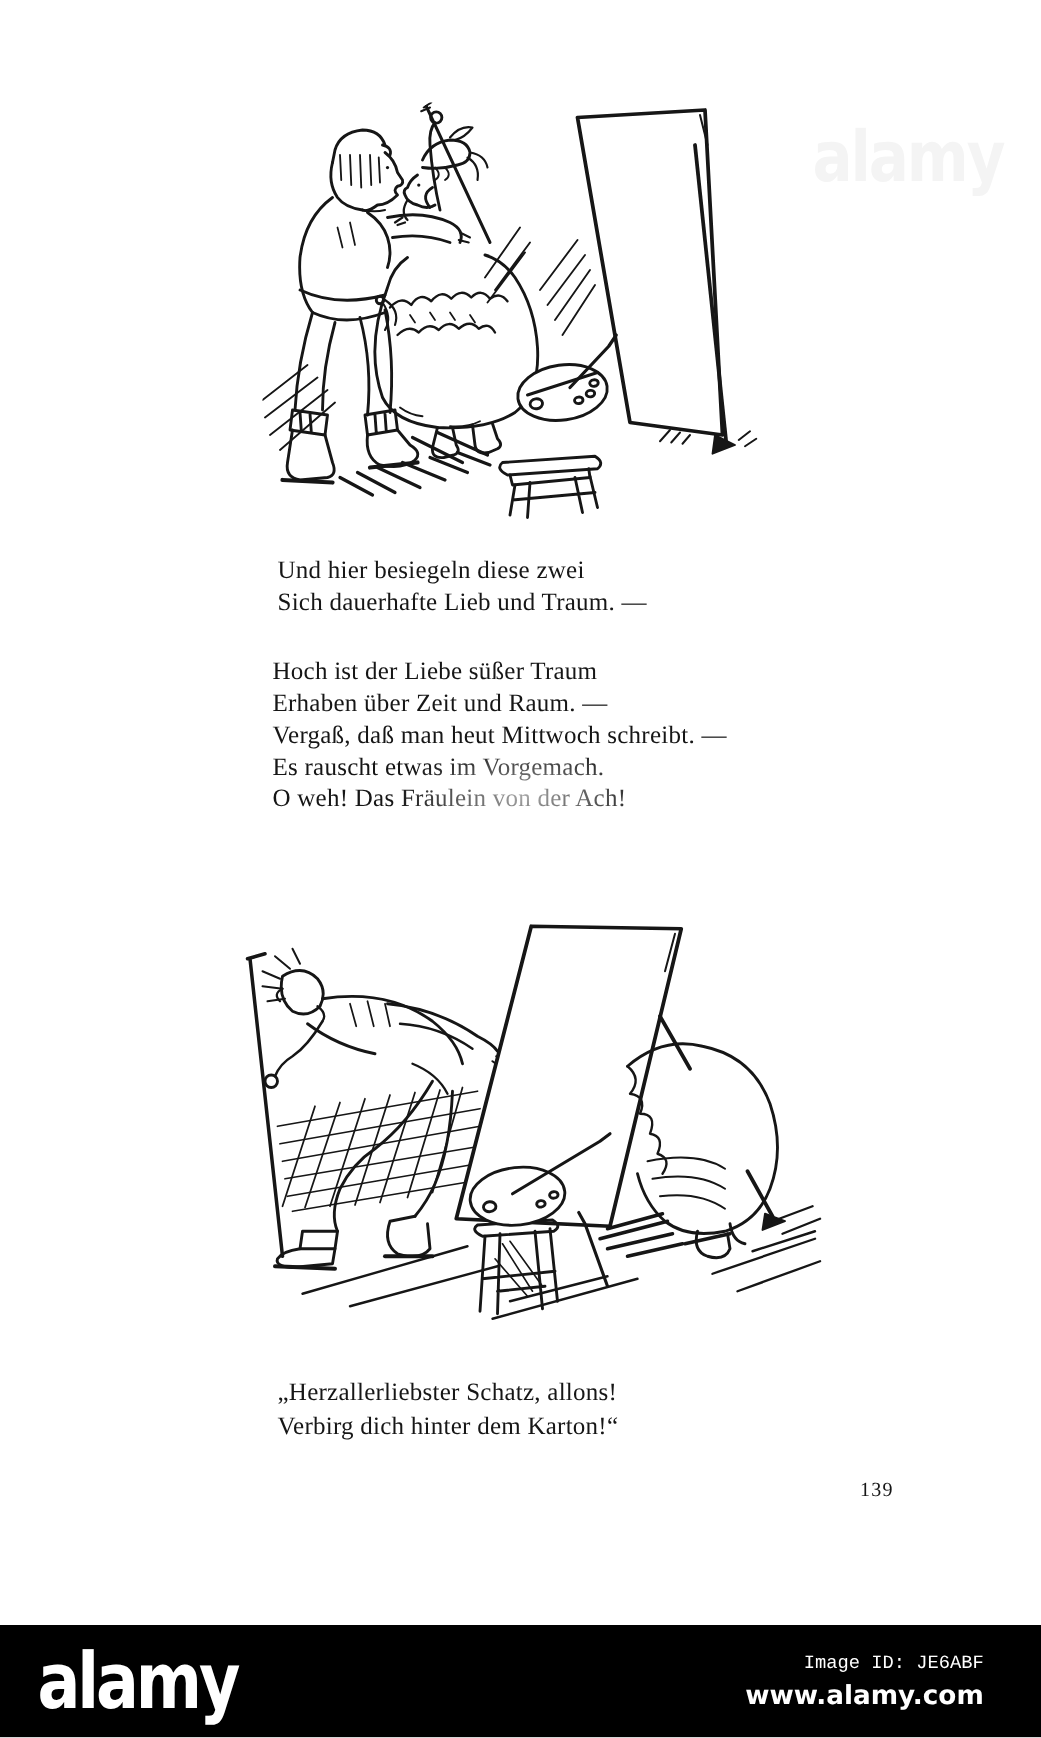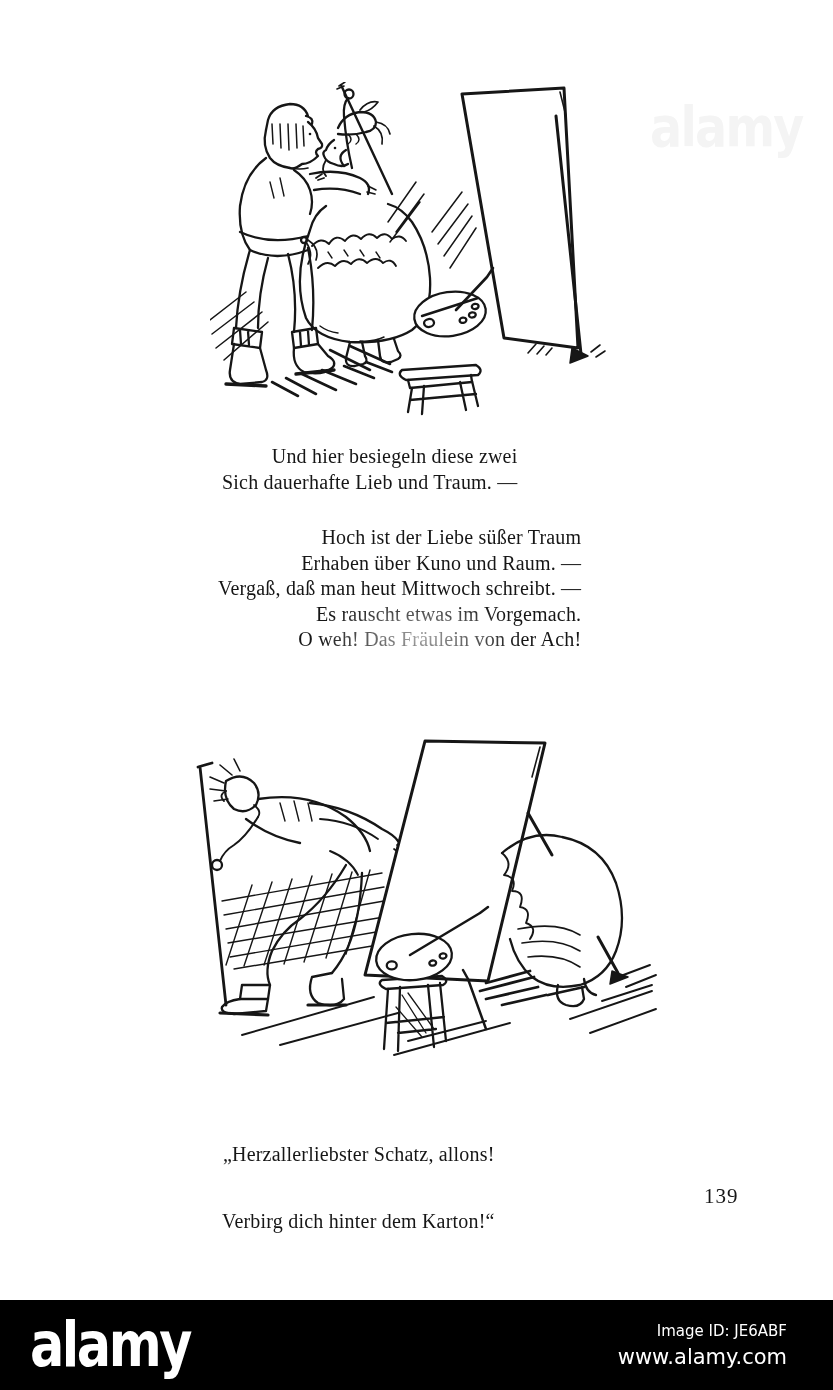--- a/index.html
+++ b/index.html
@@ -2,31 +2,30 @@
 <html><head>
 <meta charset="utf-8">
 <style>
   * { margin:0; padding:0; box-sizing:border-box; }
   html,body { background:#e9e9e9; }
   .page {
     position:relative; width:833px; height:1390px;
     background:#ffffff; overflow:hidden;
     font-family:"Liberation Serif","DejaVu Serif",serif;
     color:#161616;
-    text-align:right;
   }
   .stanza { position:absolute; }
   .stanza .line {
     font-size:20px; line-height:25.5px; white-space:pre;
     letter-spacing:0.2px;
   }
-  .stanza.caption .line { line-height:27px;margin-top:40px; }
+  .stanza.caption .line { line-height:27px; }
   .page-number {
-    position:absolute; left:704px; top:1184px;
-    font-size:21px; letter-spacing:1px;
+    position:absolute; left:688px; top:1184px;
+    font-size:16px; letter-spacing:1px;
   }
   .illus { position:absolute; }
   .illus path, .illus line, .illus polygon, .illus ellipse, .illus circle {
     vector-effect:none;
   }
   .ghost-logo {
     position:absolute; left:650px; top:94px;
     font-family:"DejaVu Sans",sans-serif; font-weight:bold;
     font-size:56px; color:#f4f4f4; letter-spacing:-2px;
     transform:scaleX(0.85); transform-origin:left top;
@@ -45,22 +44,22 @@
   }
   .footer-logo {
     margin-left:30px; color:#ffffff; font-weight:bold;
     font-size:62px; line-height:62px; letter-spacing:-3px;
     transform:scaleX(0.82); transform-origin:left center;
   }
   .footer-right {
     margin-right:46px; display:flex; flex-direction:column;
     align-items:flex-end; gap:5px; color:#ffffff;
   }
-  .footer-id { font-size:15px; font-weight:normal; }
-  .footer-url { font-size:21px; font-weight:normal; }
+  .footer-id { font-size:15px; font-weight:normal;font-family:Liberation Mono, monospace; }
+  .footer-url { font-size:21px; font-weight:bold; }
 </style>
 </head>
 <body>
 
 <div class="page">
 
   <svg class="illus" style="left:210px; top:82px;" width="400" height="340" viewBox="0 0 400 340" fill="none" stroke="#161616" stroke-width="2.3" stroke-linecap="round" stroke-linejoin="round">
 
     <polygon points="252,12 354,6 368,266 294,256" fill="#ffffff" stroke-width="3"></polygon>
     <path d="M350,10 L356,34" stroke-width="1.6"></path>
@@ -139,21 +138,21 @@
     <path d="M246,228 L277,195 M277,195 l6,-9" stroke-width="2.6"></path>
   </svg>
 
   <div class="stanza" style="left:222px; top:444px;">
     <div class="line">Und hier besiegeln diese zwei</div>
     <div class="line">Sich dauerhafte Lieb und Traum. —</div>
   </div>
 
   <div class="stanza" style="left:218px; top:525px;">
     <div class="line">Hoch ist der Liebe süßer Traum</div>
-    <div class="line">Erhaben über Kuno und Raum. —</div>
+    <div class="line">Erhaben über Zeit und Raum. —</div>
     <div class="line">Vergaß, daß man heut Mittwoch schreibt. —</div>
     <div class="line">Es rauscht etwas im Vorgemach.</div>
     <div class="line">O weh! Das Fräulein von der Ach!</div>
   </div>
 
   <div class="ghost-blur"></div>
 
   <div class="ghost-logo">alamy</div>
 
   <svg class="illus" style="left:150px; top:733px;" width="515" height="335" viewBox="0 0 515 335" fill="none" stroke="#161616" stroke-width="2.3" stroke-linecap="round" stroke-linejoin="round">

